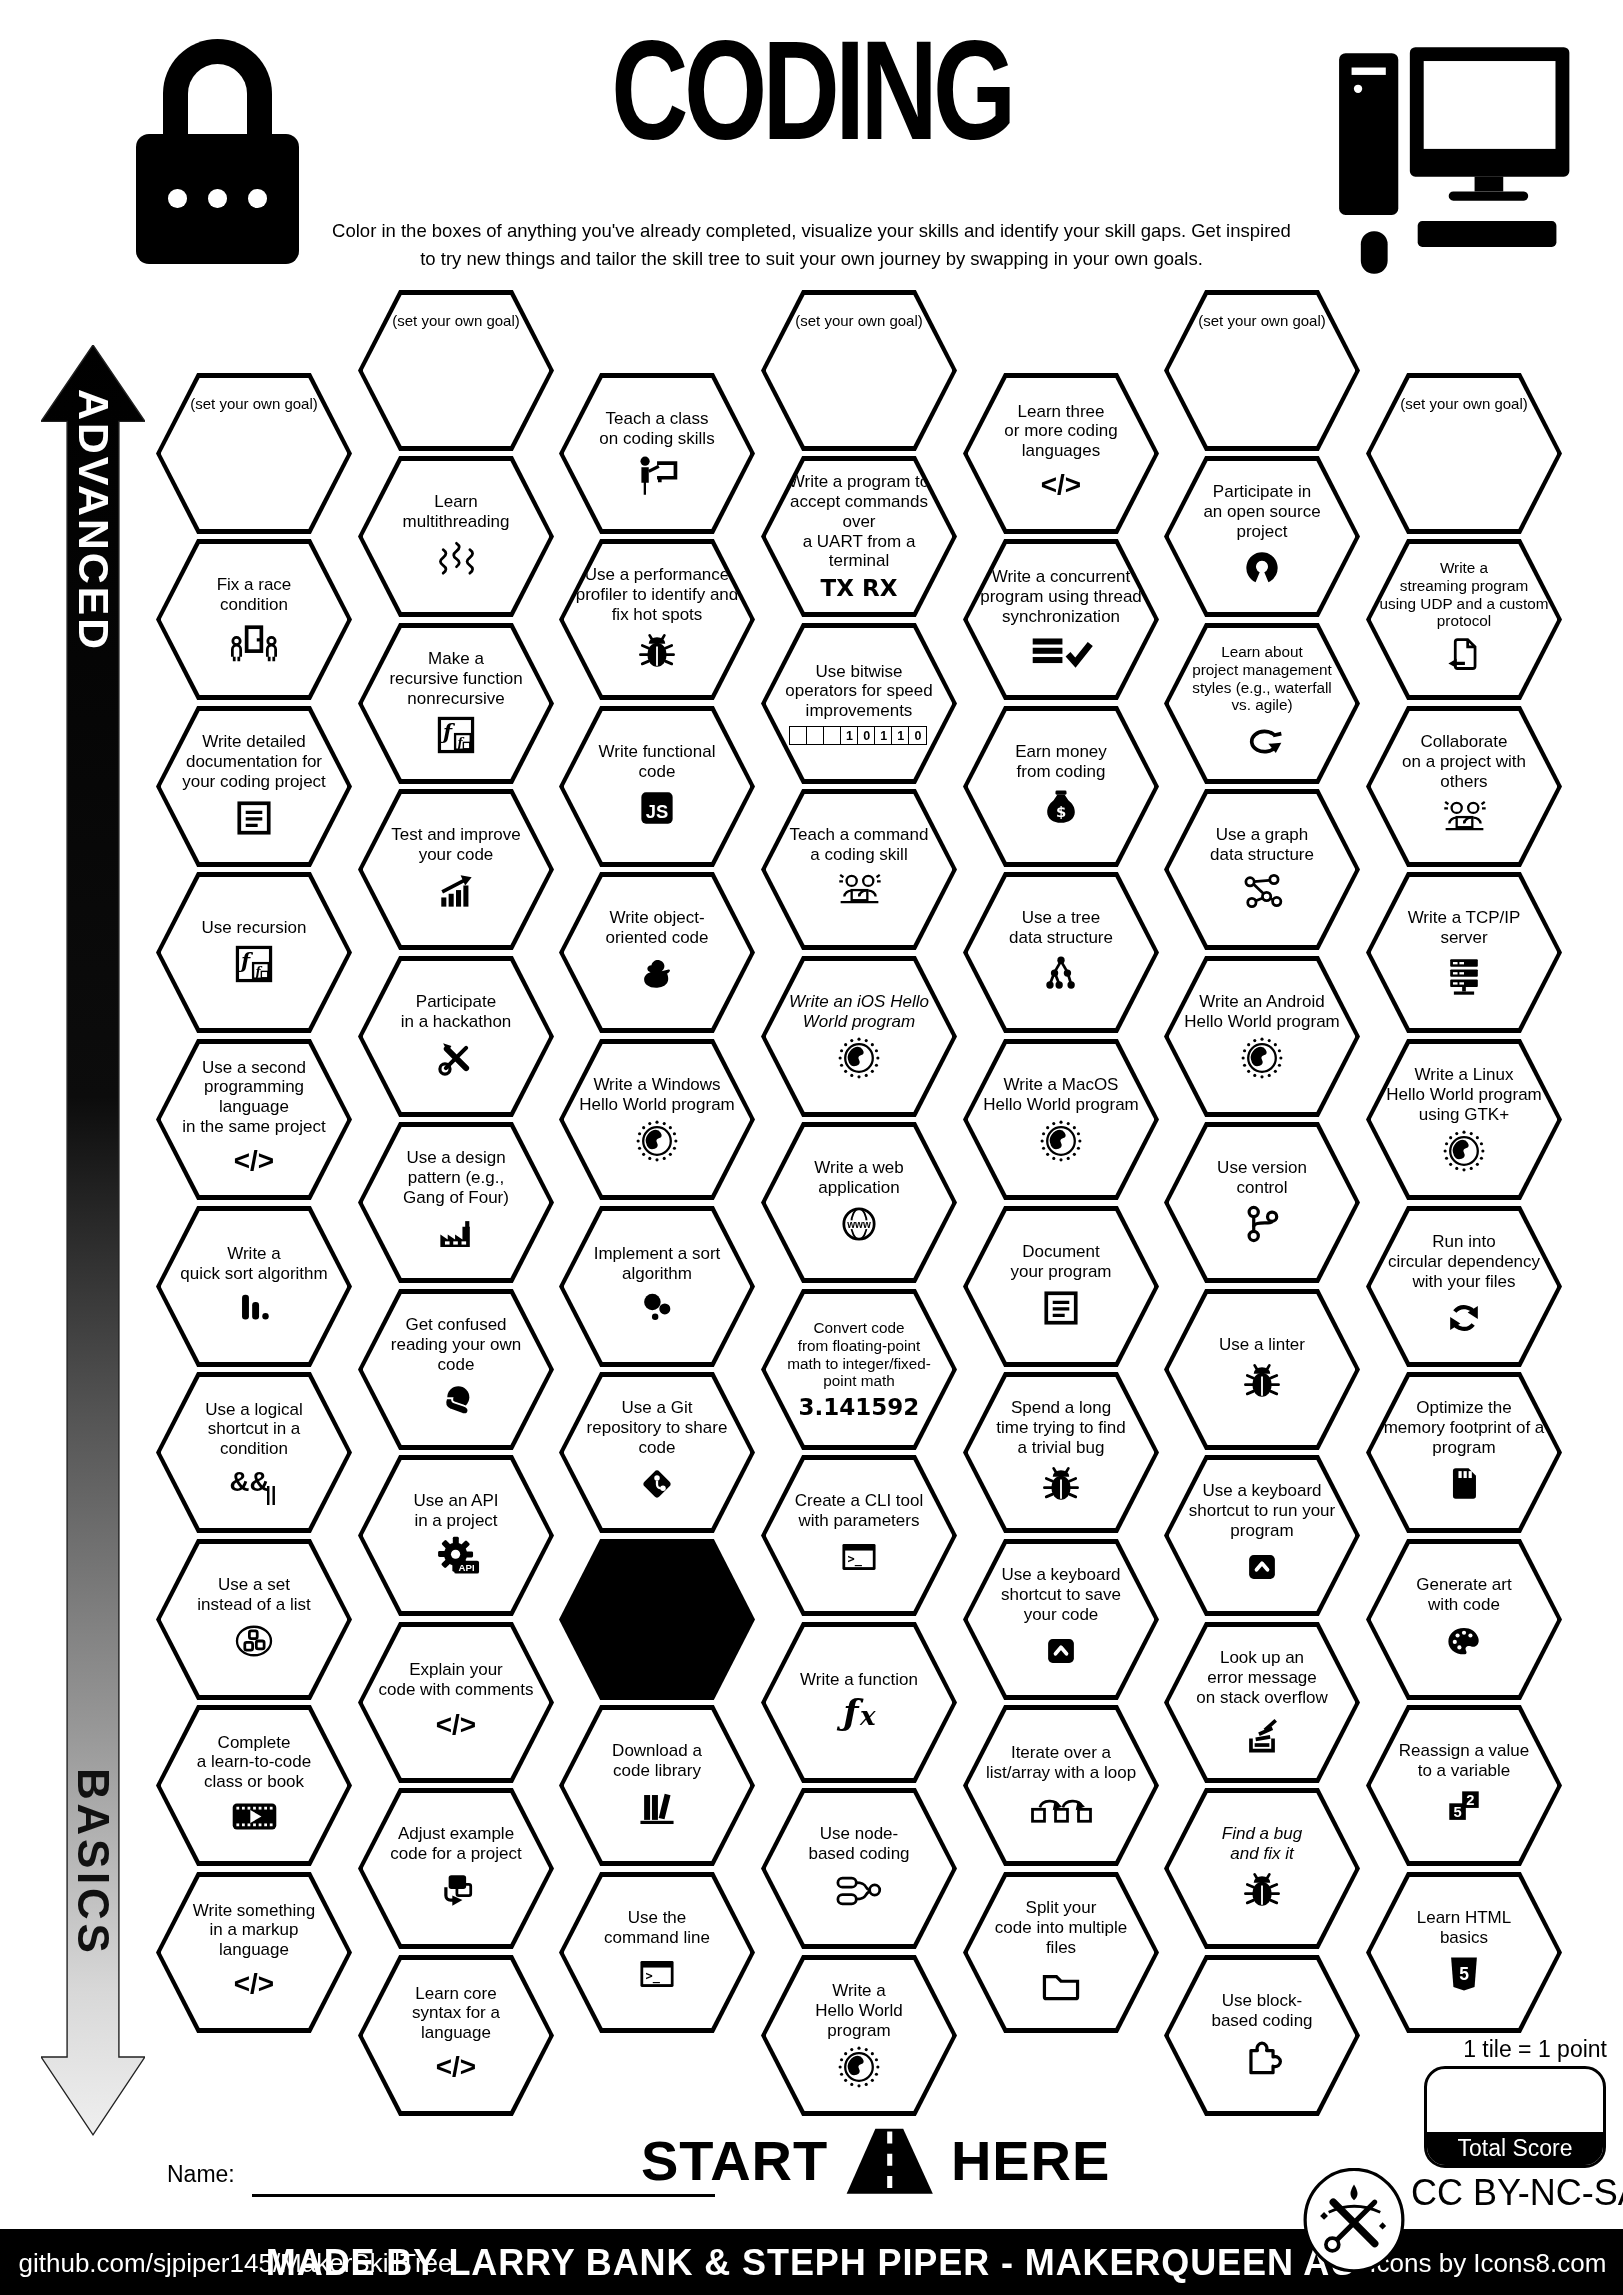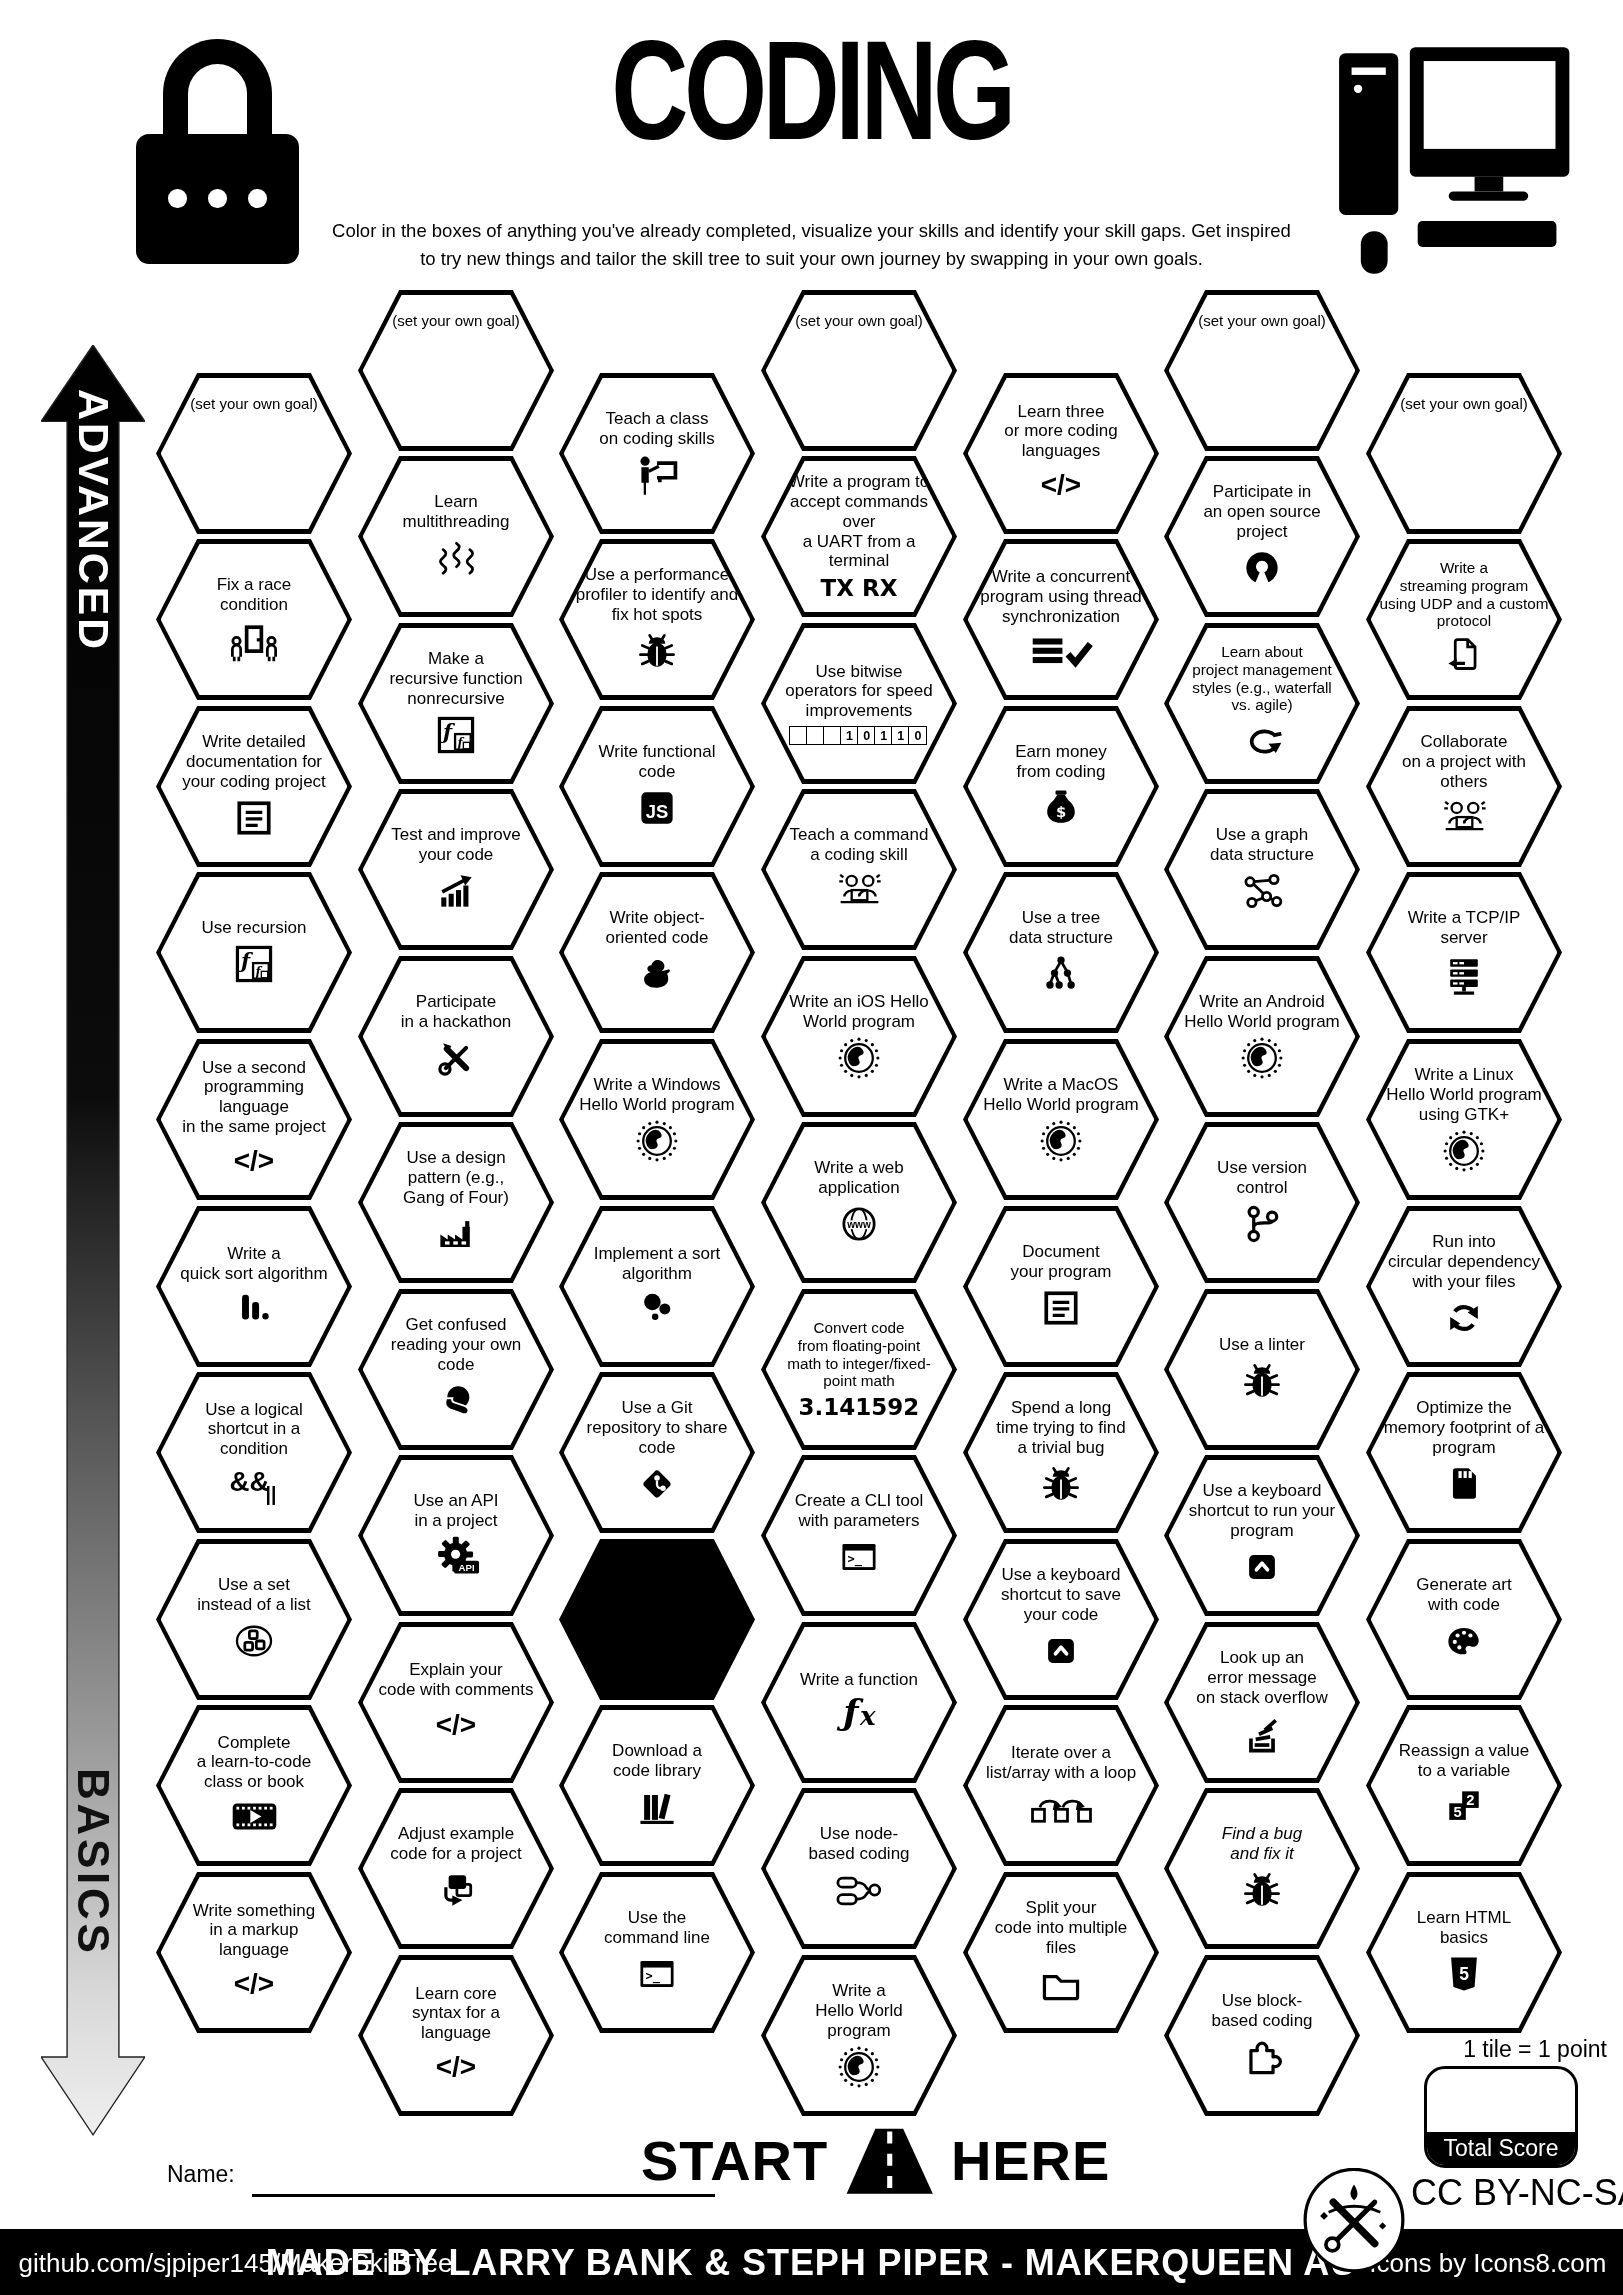--- a/index.html
+++ b/index.html
@@ -47,21 +47,21 @@
   .bits{display:flex;margin-top:5.6px;}
   .bit{width:17px;height:17px;border:1.9px solid #000;margin-left:-1.9px;background:#fff;
        font-size:12.5px;font-weight:700;display:flex;align-items:center;justify-content:center;}
 
   
   .start{position:absolute;left:641px;top:2121px;height:79px;display:flex;align-items:center;gap:14px;
          font-size:56px;font-weight:800;letter-spacing:0.9px;}
   .name{position:absolute;left:167px;top:2161px;font-size:23px;}
   .name-line{position:absolute;left:252px;top:2194px;width:463px;height:3.2px;background:#000;}
   .tile-note{position:absolute;left:1379px;top:2036px;width:228px;text-align:right;font-size:23px;}
-  .score-box{position:absolute;left:1424px;top:2066px;width:154px;height:102px;background:#fff;
+  .score-box{position:absolute;left:1424px;top:2066px;width:182px;height:102px;background:#fff;
              border:3.2px solid #000;border-radius:21px;overflow:hidden;box-sizing:border-box;}
   .score-bar{position:absolute;left:0;right:0;bottom:0;height:33px;background:#000;color:#fff;
              display:flex;align-items:center;justify-content:center;font-size:23px;}
   .license{position:absolute;left:1411px;top:2172px;font-size:36px;white-space:nowrap;}
   .logo{position:absolute;left:1301px;top:2168px;z-index:3;}
 
   .footer{position:absolute;left:0;top:2229px;width:1623px;height:67px;background:#000;color:#fff;z-index:2;}
   .f-left{position:absolute;left:18.5px;top:50%;transform:translateY(-50%);font-size:26px;}
   .f-center{position:absolute;left:50%;top:50%;transform:translate(-50%,-50%);
             font-size:36px;font-weight:700;letter-spacing:0.9px;white-space:nowrap;}
@@ -666,21 +666,21 @@
                   <line x1="20" y1="20" x2="13" y2="15"></line>
                   <line x1="19" y1="29" x2="11" y2="29"></line>
                   <line x1="92" y1="20" x2="99" y2="15"></line>
                   <line x1="93" y1="29" x2="101" y2="29"></line>
                 </g>
                 <circle cx="55" cy="58" r="3" fill="#000"></circle>
               </svg></span>
           </div>
         </div>
       </div>
-      <div class="hex" style="left: 761px; top: 956px;">
+      <div class="hex" style="left: 761px; top: 956px; font-style: italic;">
         <div class="hex-border"></div>
         <div class="hex-fill">
           <div class="hex-content">
             <div class="hex-label">Write an iOS Hello
 World program</div>
             <span class="hex-icon"><svg width="46" height="46" viewBox="0 0 100 100">
                 <circle cx="50" cy="50" r="30" fill="none" stroke="#000" stroke-width="5"></circle>
                 <path d="M38,28 q14,-6 20,4 q6,9 -4,12 q-8,3 -4,10 q5,9 -5,13 q-12,4 -17,-7 q-6,-14 2,-24 q3,-5 8,-8z" fill="#000"></path>
                 <circle cx="91.0" cy="50.0" r="3.4" fill="#000"></circle>
                 <circle cx="87.9" cy="65.7" r="3.4" fill="#000"></circle>

